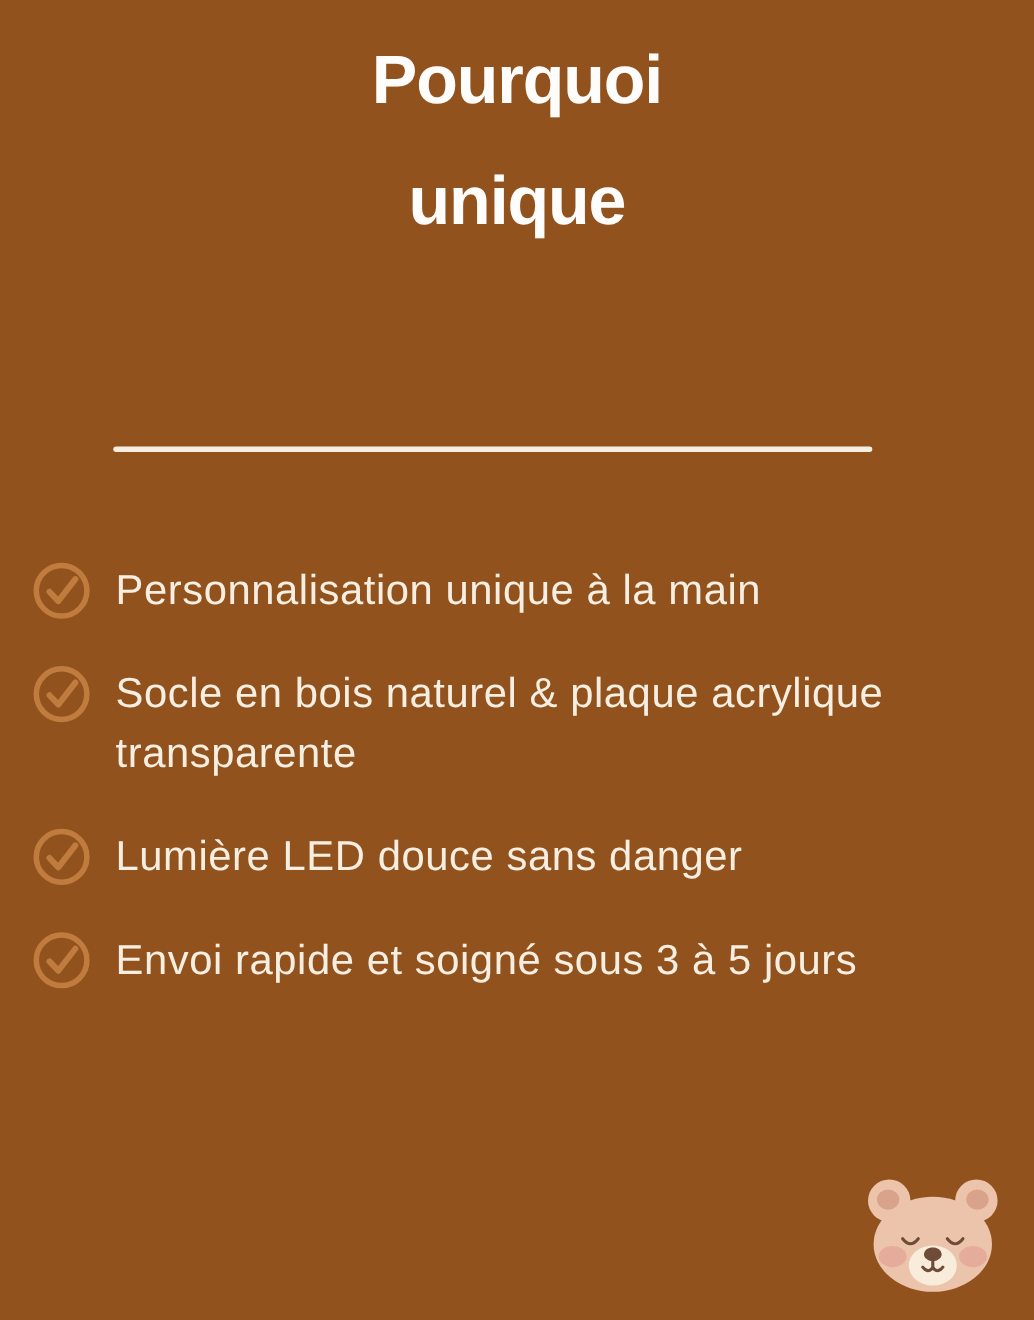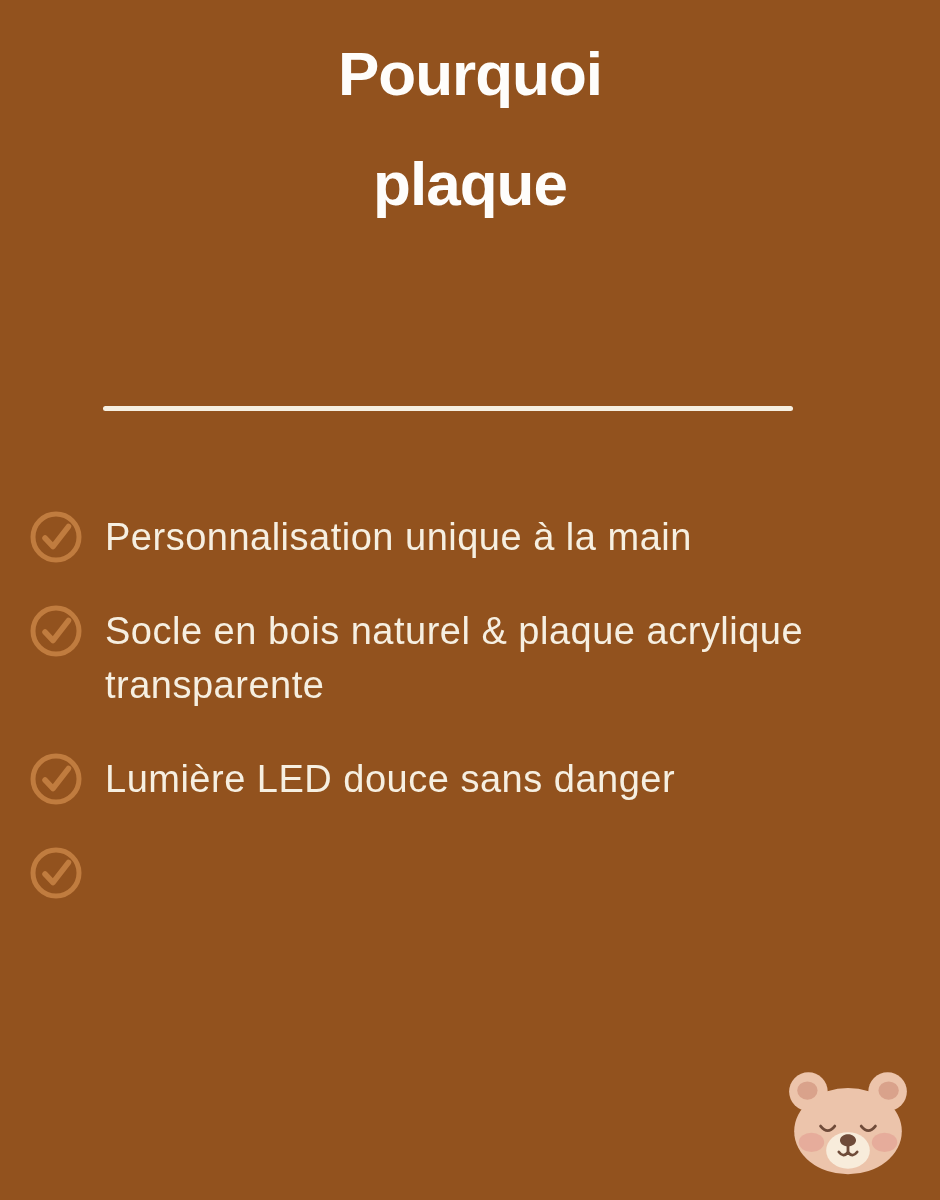--- a/index.html
+++ b/index.html
@@ -100,21 +100,21 @@
     stroke-linecap: round;
   }
 </style>
 </head>
 <body>
 
 <div class="poster">
 
   <h1 class="title">
     <span class="tline">Pourquoi</span>
-    <span class="tline">plaque</span>
+    <span class="tline">unique</span>
   </h1>
 
   <div class="divider"></div>
 
   <ul class="benefits">
 
     <li class="benefit">
       <span class="check">
         <svg viewBox="0 0 52 52" aria-hidden="true">
           <circle class="ring" cx="26" cy="26" r="23"></circle>
@@ -145,20 +145,21 @@
     </li>
 
 
     <li class="benefit">
       <span class="check">
         <svg viewBox="0 0 52 52" aria-hidden="true">
           <circle class="ring" cx="26" cy="26" r="23"></circle>
           <path class="tick" d="M15 27 L23 35.5 L38.5 15.5"></path>
         </svg>
       </span>
+      <span class="benefit-text">Envoi rapide et soigné sous 3 à 5 jours</span>
     </li>
 
   </ul>
 
   <div class="bear">
     <svg viewBox="0 0 260 216" aria-hidden="true">
 
       <circle class="fur" cx="52" cy="50" r="38"></circle>
       <circle class="fur" cx="208" cy="50" r="38"></circle>
 

